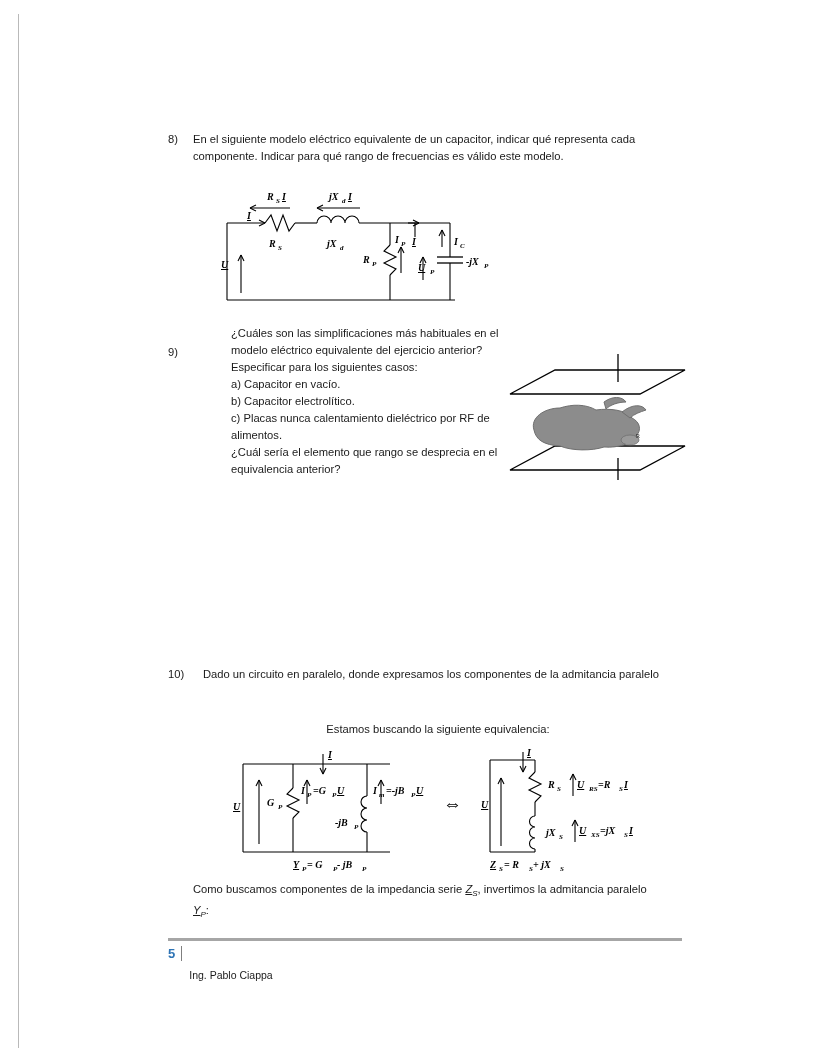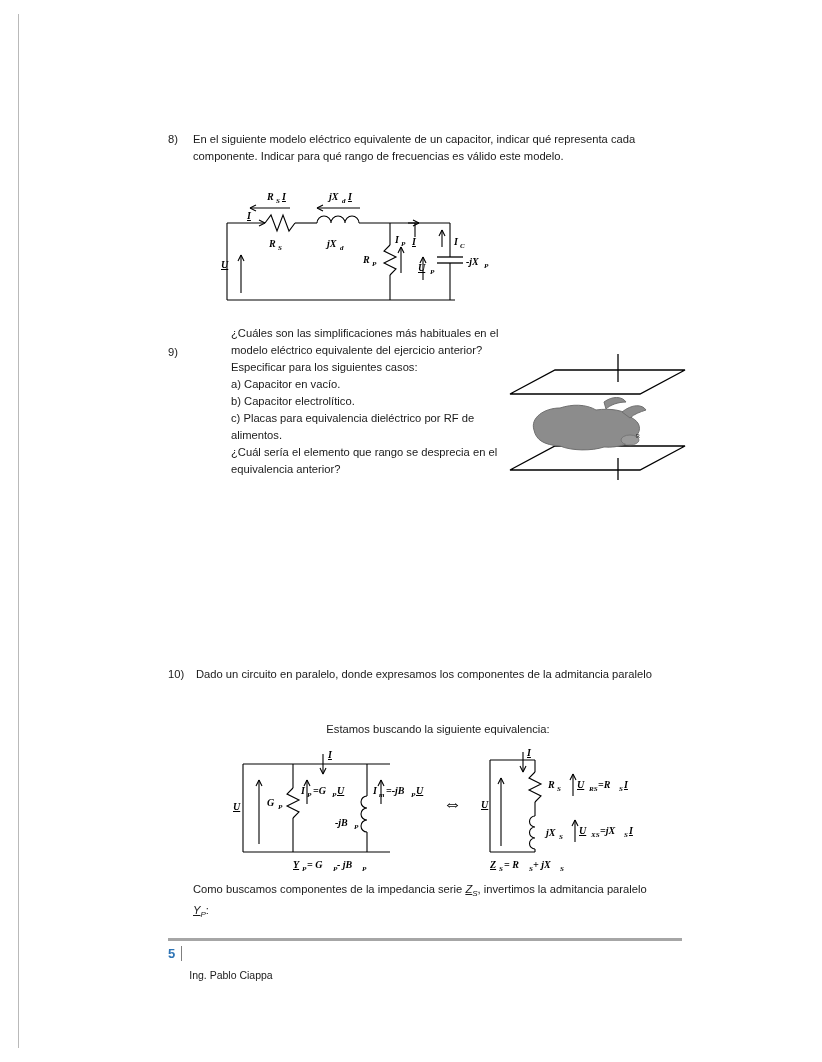--- a/index.html
+++ b/index.html
@@ -197,21 +197,21 @@
     </svg>
   </div>
 
   <div class="num" style="left:168px; top:344px;">9)</div>
   <div class="item" style="left:193px; top:325px; width:300px;margin-left:38px;">
     <span>¿Cuáles son las simplificaciones más habituales en el</span><br>
     <span>modelo eléctrico equivalente del ejercicio anterior?</span><br>
     <span>Especificar para los siguientes casos:</span><br>
     <span>a) Capacitor en vacío.</span><br>
     <span>b) Capacitor electrolítico.</span><br>
-    <span>c) Placas para equivalencia dieléctrico por RF de</span><br>
+    <span>c) Placas nunca calentamiento dieléctrico por RF de</span><br>
     <span>alimentos.</span><br>
     <span>¿Cuál sería el elemento que rango se desprecia en el</span><br>
     <span>equivalencia anterior?</span>
   </div>
 
   <div class="fig" style="left:500px; top:352px;">
     <svg width="195" height="130" viewBox="0 0 195 130">
 
       <polygon points="10,42 140,42 185,18 55,18" fill="none" stroke="#000" stroke-width="1.3"></polygon>
 
@@ -225,21 +225,21 @@
                C132 92 118 96 104 95 C92 99 72 99 60 94
                C44 93 36 88 34 78 Z" fill="#8c8c8c" stroke="#6f6f6f" stroke-width="1"></path>
       <path d="M122 60 C132 52 142 52 146 58 C140 60 134 62 130 66 Z" fill="#8c8c8c" stroke="#6f6f6f" stroke-width="1"></path>
       <path d="M104 50 C112 44 122 44 126 50 C118 50 110 53 106 57 Z" fill="#8c8c8c" stroke="#6f6f6f" stroke-width="1"></path>
       <ellipse cx="130" cy="88" rx="9" ry="5" fill="#9a9a9a" stroke="#6f6f6f" stroke-width="0.8"></ellipse>
       <text x="136" y="86" font-size="6" font-family="Liberation Serif, serif" fill="#4a4a4a">R</text>
     </svg>
   </div>
 
   <div class="num" style="left:168px; top:666px;text-align:center;">10)</div>
-  <div class="item" style="left:196px; top:666px; width:490px;">
+  <div class="item" style="left:203px; top:666px; width:490px;">
     <span>Dado un circuito en paralelo, donde expresamos los componentes de la admitancia paralelo</span><br>
   </div>
 
   <div class="item body-text" style="left:193px; top:721px; width:490px;text-align:center;">Estamos buscando la siguiente equivalencia:</div>
 
   <div class="fig" style="left:215px; top:744px;">
     <svg width="430" height="128" viewBox="0 0 430 128">
 
       <line x1="28" y1="20" x2="175" y2="20" stroke="#000" stroke-width="1.1"></line>
       <line x1="28" y1="20" x2="28" y2="108" stroke="#000" stroke-width="1.1"></line>

